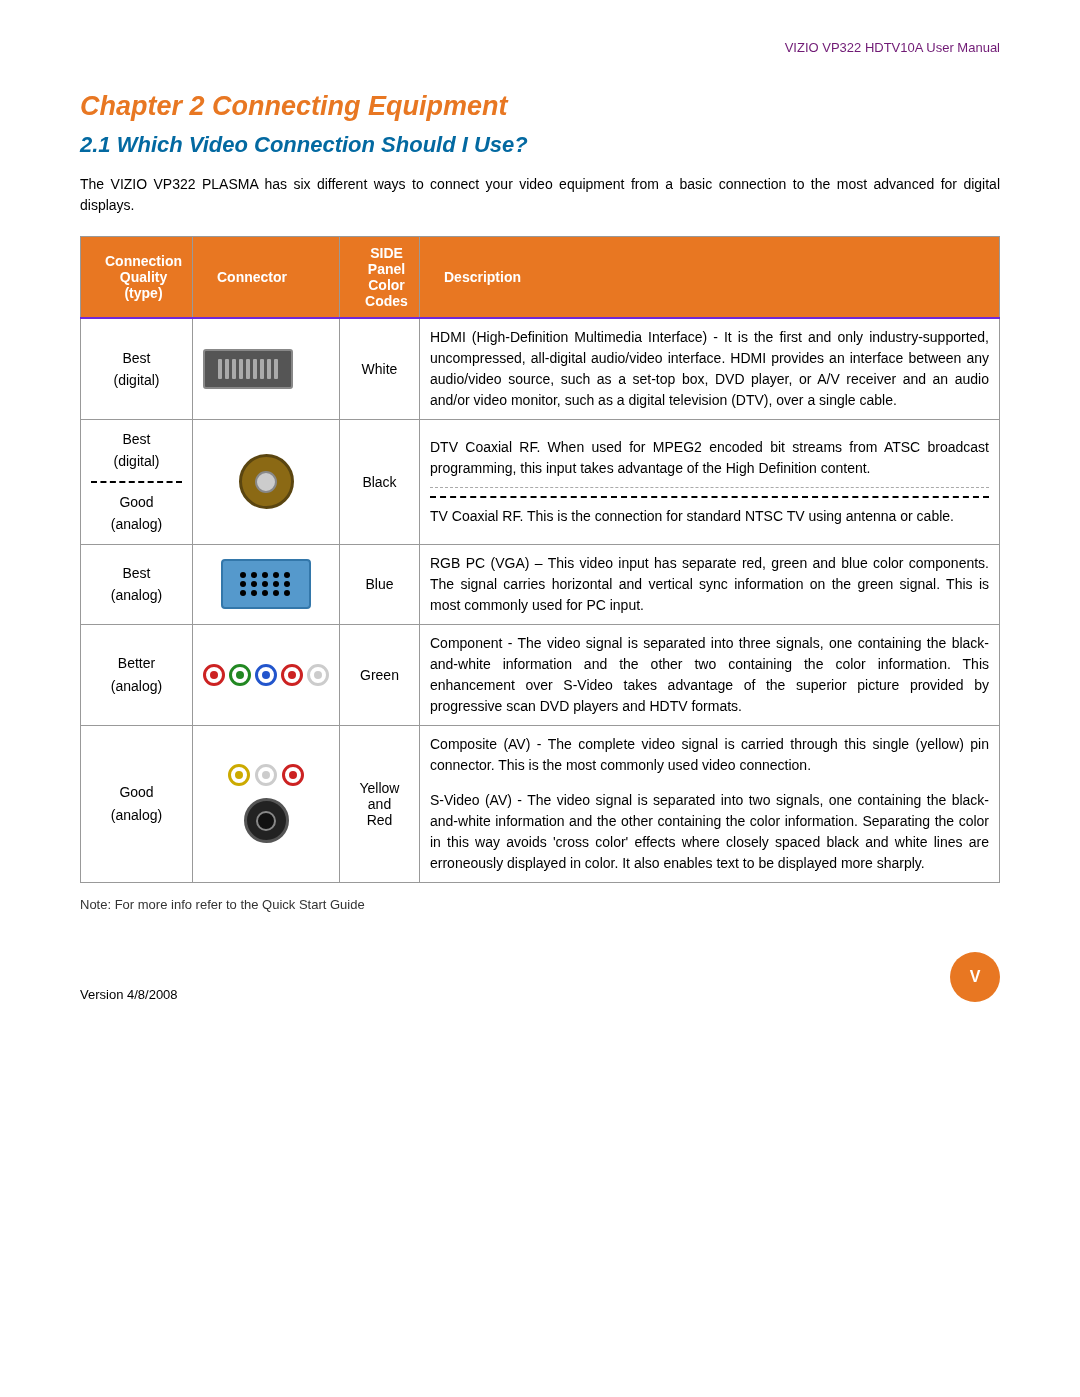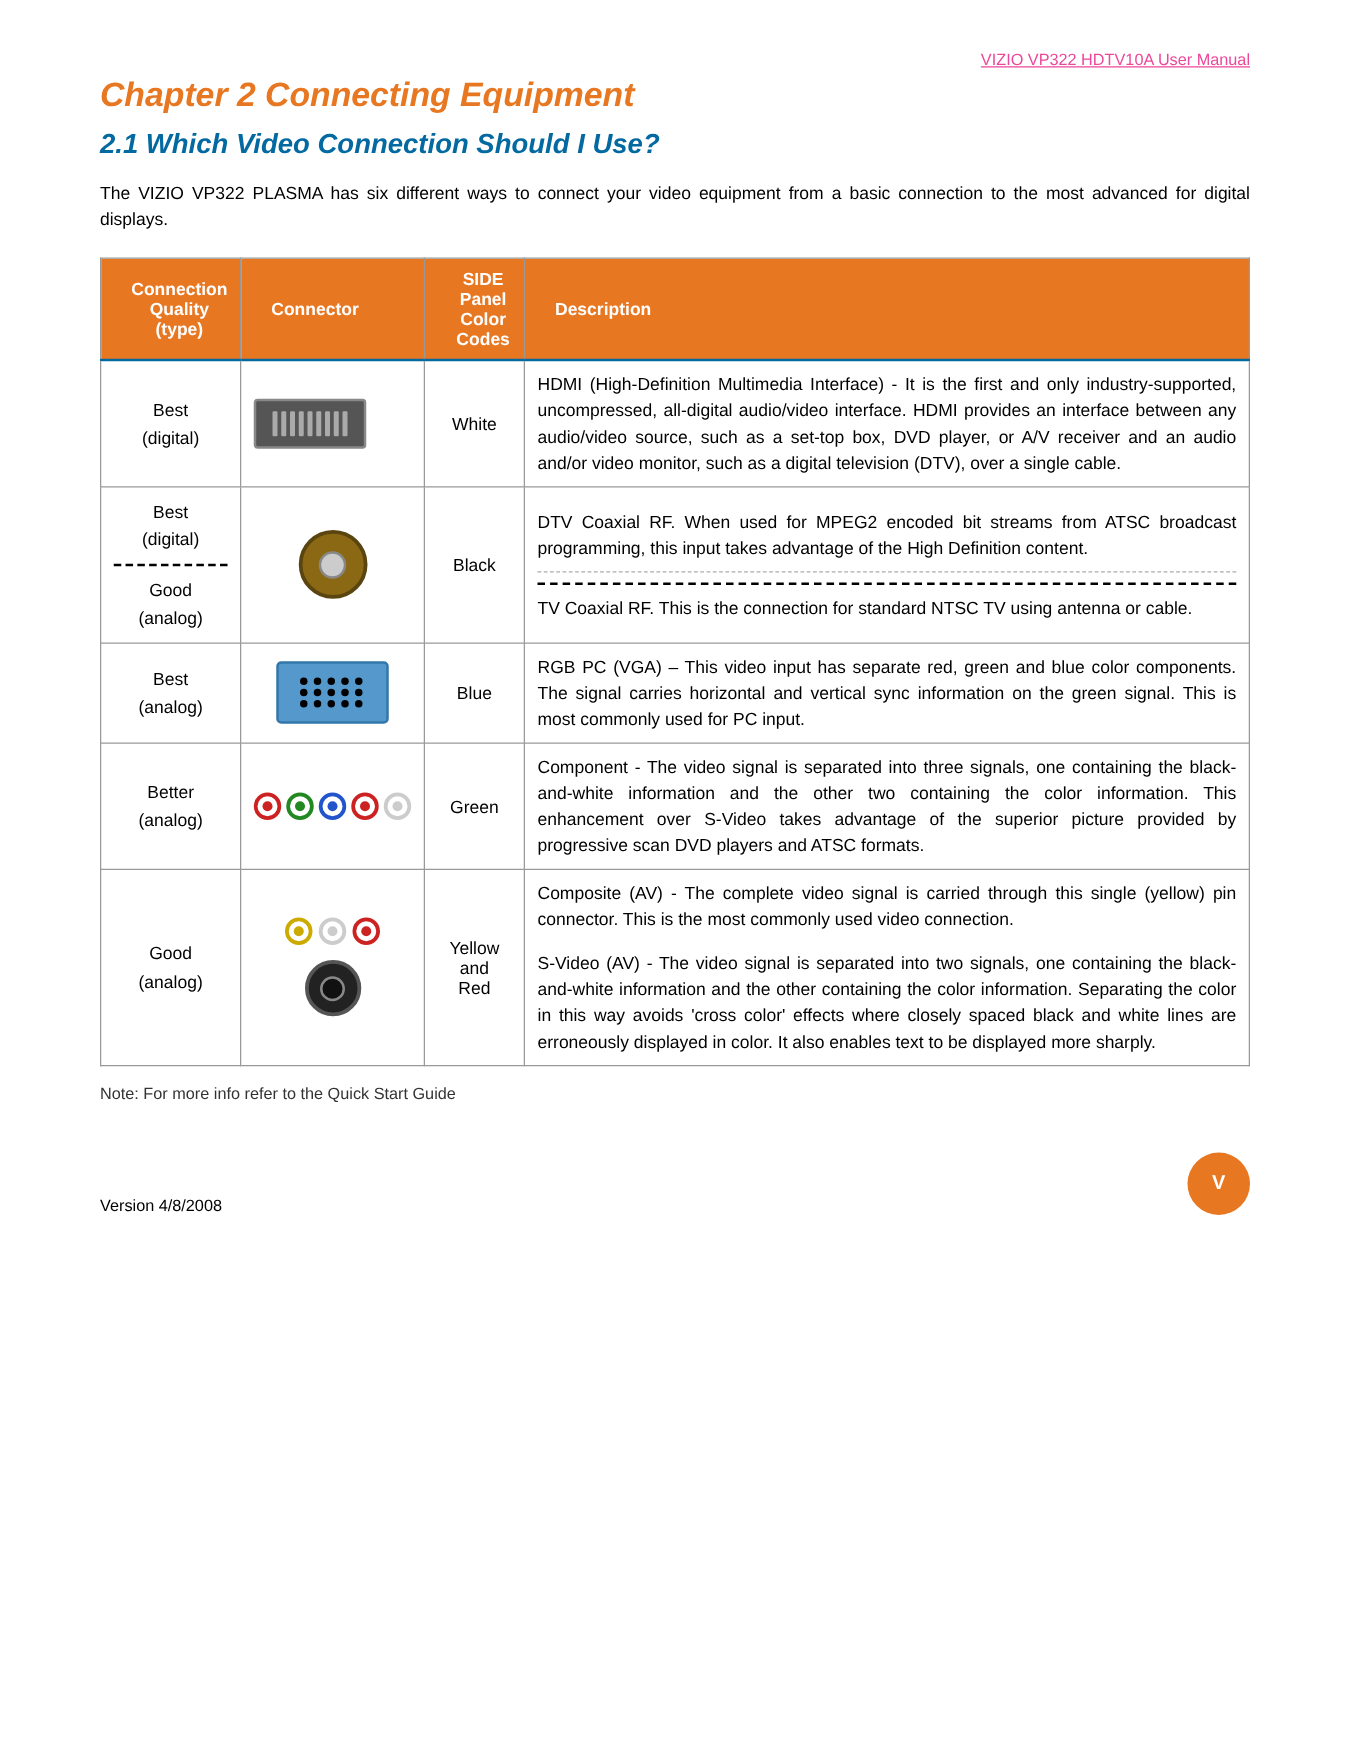--- a/index.html
+++ b/index.html
@@ -8,23 +8,22 @@
       background: #ffffff;
       color: #000000;
       width: 1080px;
       min-height: 1397px;
       padding: 40px 80px;
       font-size: 14px;
     }
     .header-right {
       text-align: right;
       font-size: 13px;
-      color: #ec4899;
-      margin-bottom: 6px;
-      text-decoration: underline;
+      color: #701a75;
+      margin-bottom: 36px;
     }
     .chapter-title {
       color: #e87722;
       font-size: 27px;
       font-weight: bold;
       margin-bottom: 10px;
       font-style: italic;
     }
     .section-title {
       color: #0369a1;
@@ -233,21 +232,21 @@
     .rca-blue::after { background: #2255cc; }
     .rca-yellow { border-color: #ccaa00; }
     .rca-yellow::after { background: #ccaa00; }
     .rca-white { border-color: #cccccc; }
     .rca-white::after { background: #cccccc; }
 
     
     .row-half-top { border-bottom: 1px dashed #aaa; padding-bottom: 8px; margin-bottom: 8px; }
 
     .table-header-row th {
-      border-bottom: 2px solid #0369a1;
+      border-bottom: 2px solid #6d28d9;
       padding-left: 24px;
     }
   </style>
 </head>
 <body>
 
 <div class="header-right">
   <span>VIZIO VP322 HDTV10A User Manual</span>
 </div>
 
@@ -369,21 +368,21 @@
           <div class="rca-jack rca-green"></div>
           <div class="rca-jack rca-blue"></div>
           <div class="rca-jack rca-red"></div>
           <div class="rca-jack rca-white"></div>
         </div>
       </td>
       <td class="color-cell">
         <span>Green</span>
       </td>
       <td class="desc-cell">
-        <span>Component - The video signal is separated into three signals, one containing the black-and-white information and the other two containing the color information. This enhancement over S-Video takes advantage of the superior picture provided by progressive scan DVD players and ATSC formats.</span>
+        <span>Component - The video signal is separated into three signals, one containing the black-and-white information and the other two containing the color information. This enhancement over S-Video takes advantage of the superior picture provided by progressive scan DVD players and HDTV formats.</span>
       </td>
     </tr>
 
     <tr>
       <td class="quality-cell">
         Good<br>(analog)
       </td>
       <td class="connector-cell">
         <div class="connector-combined">
 

